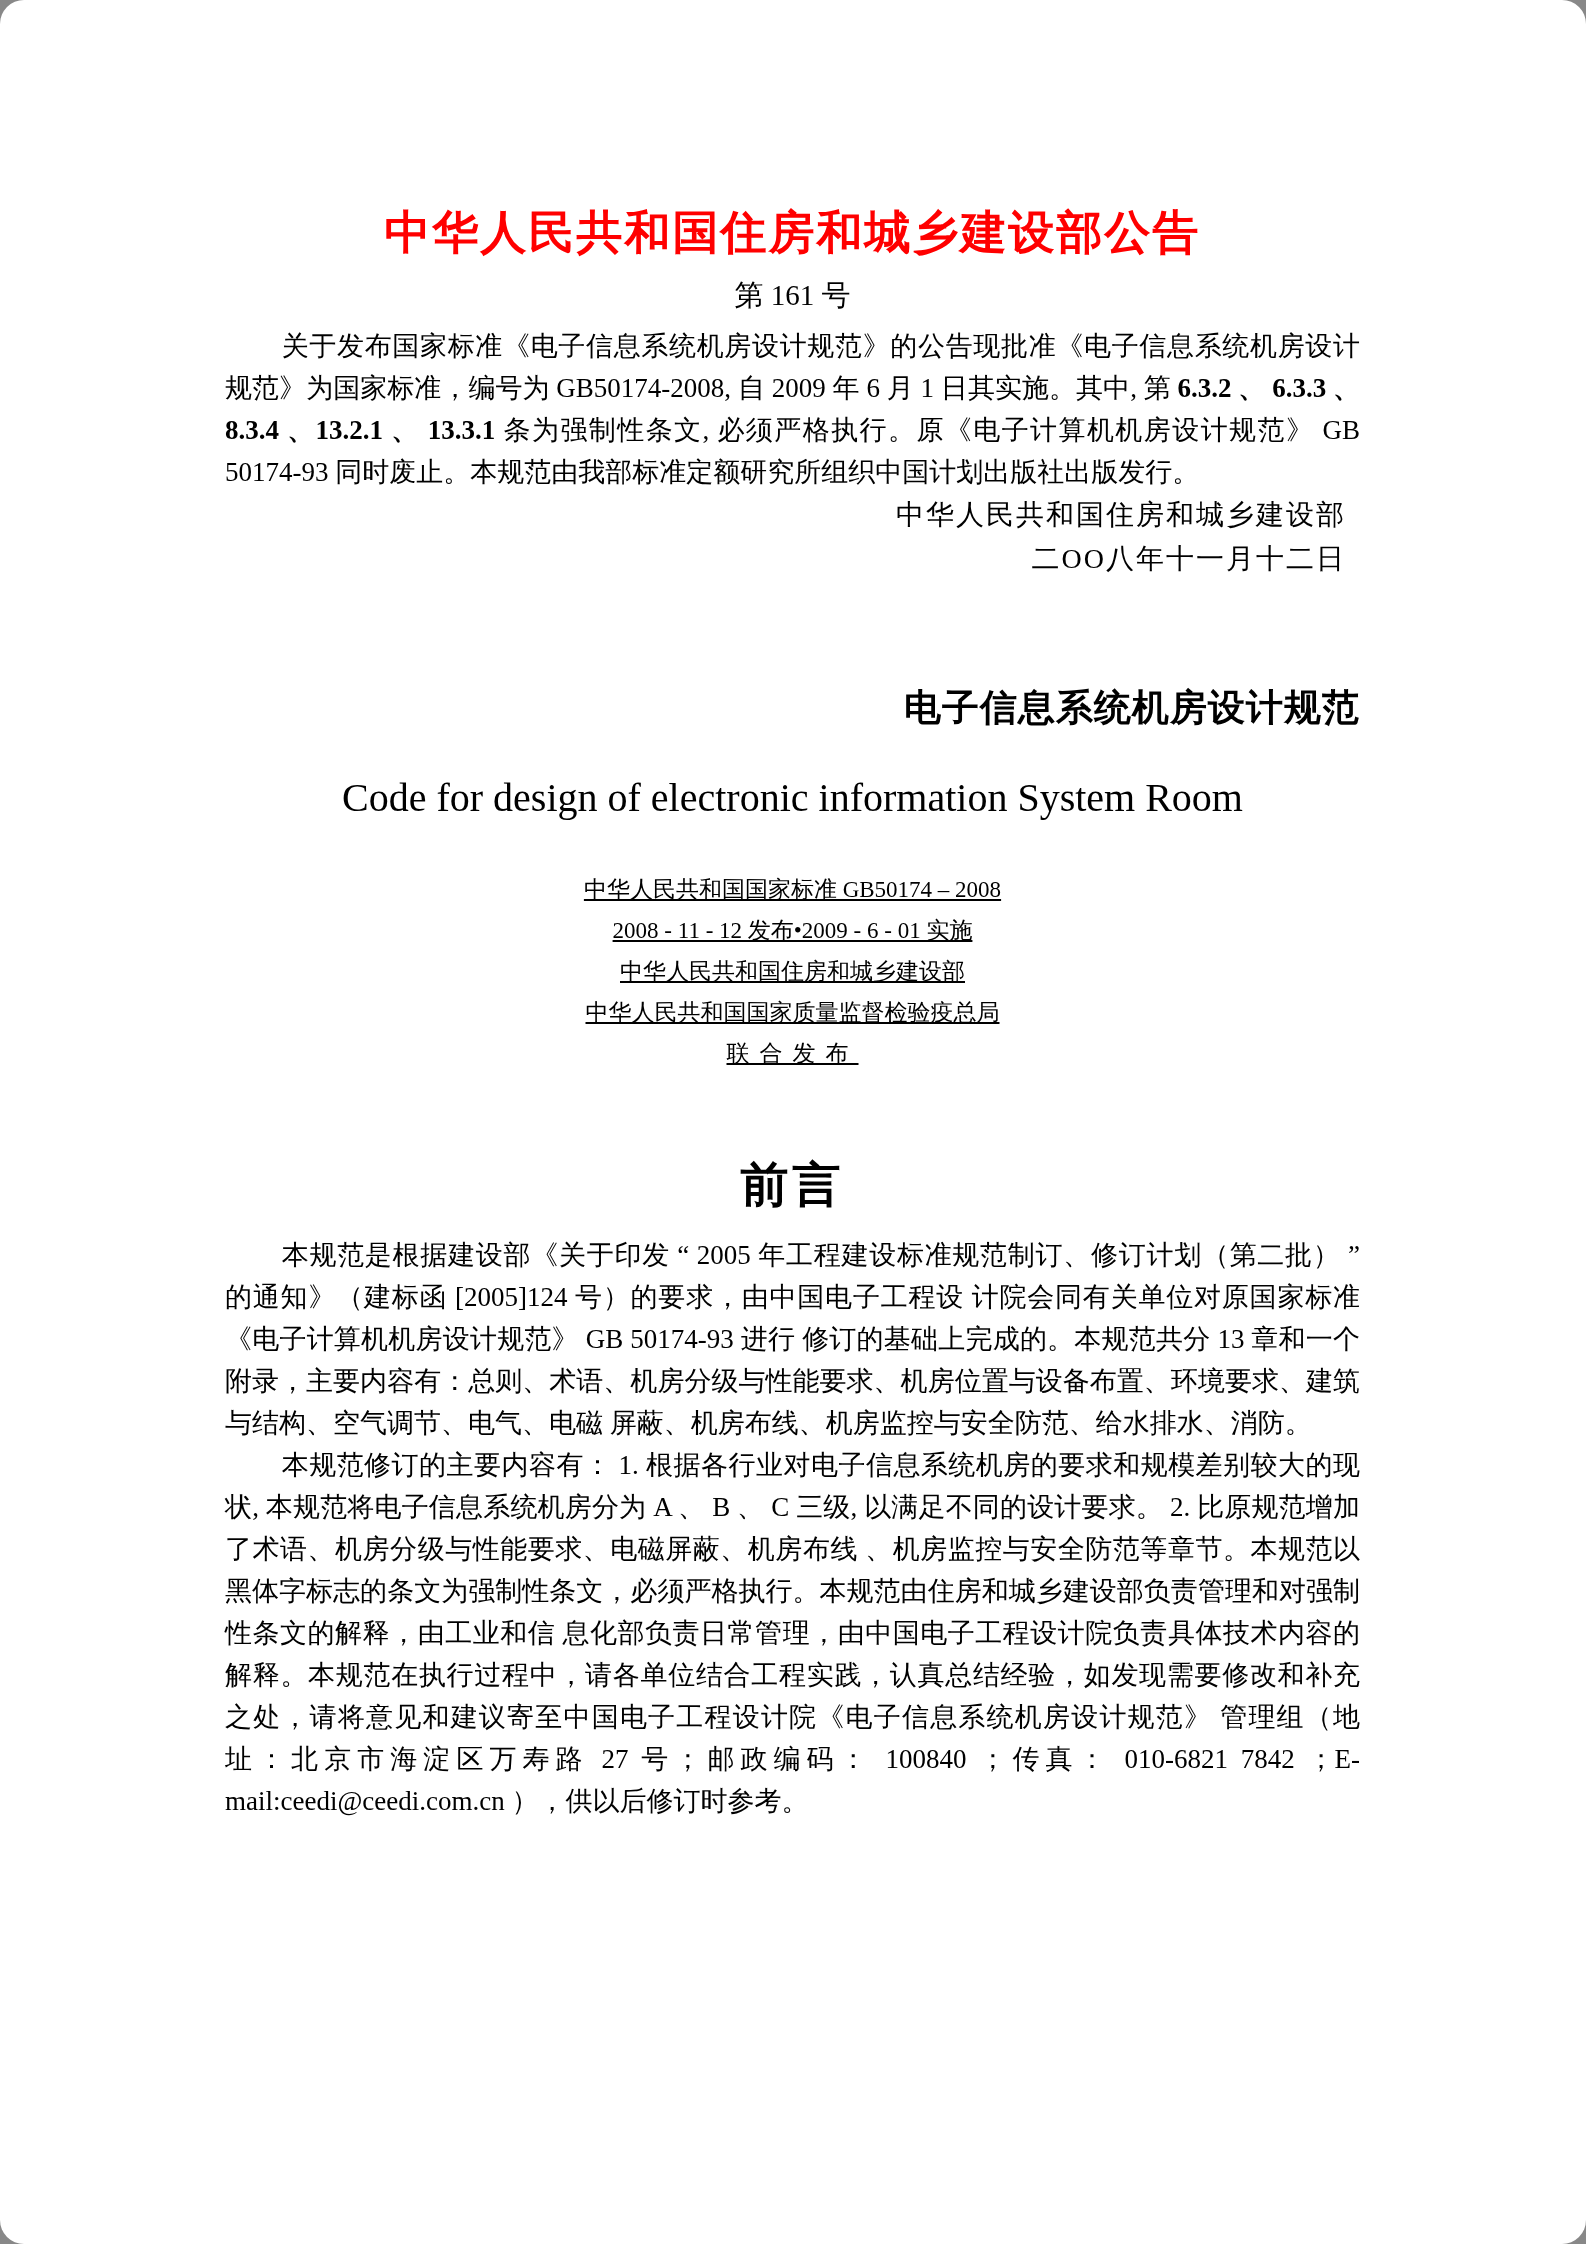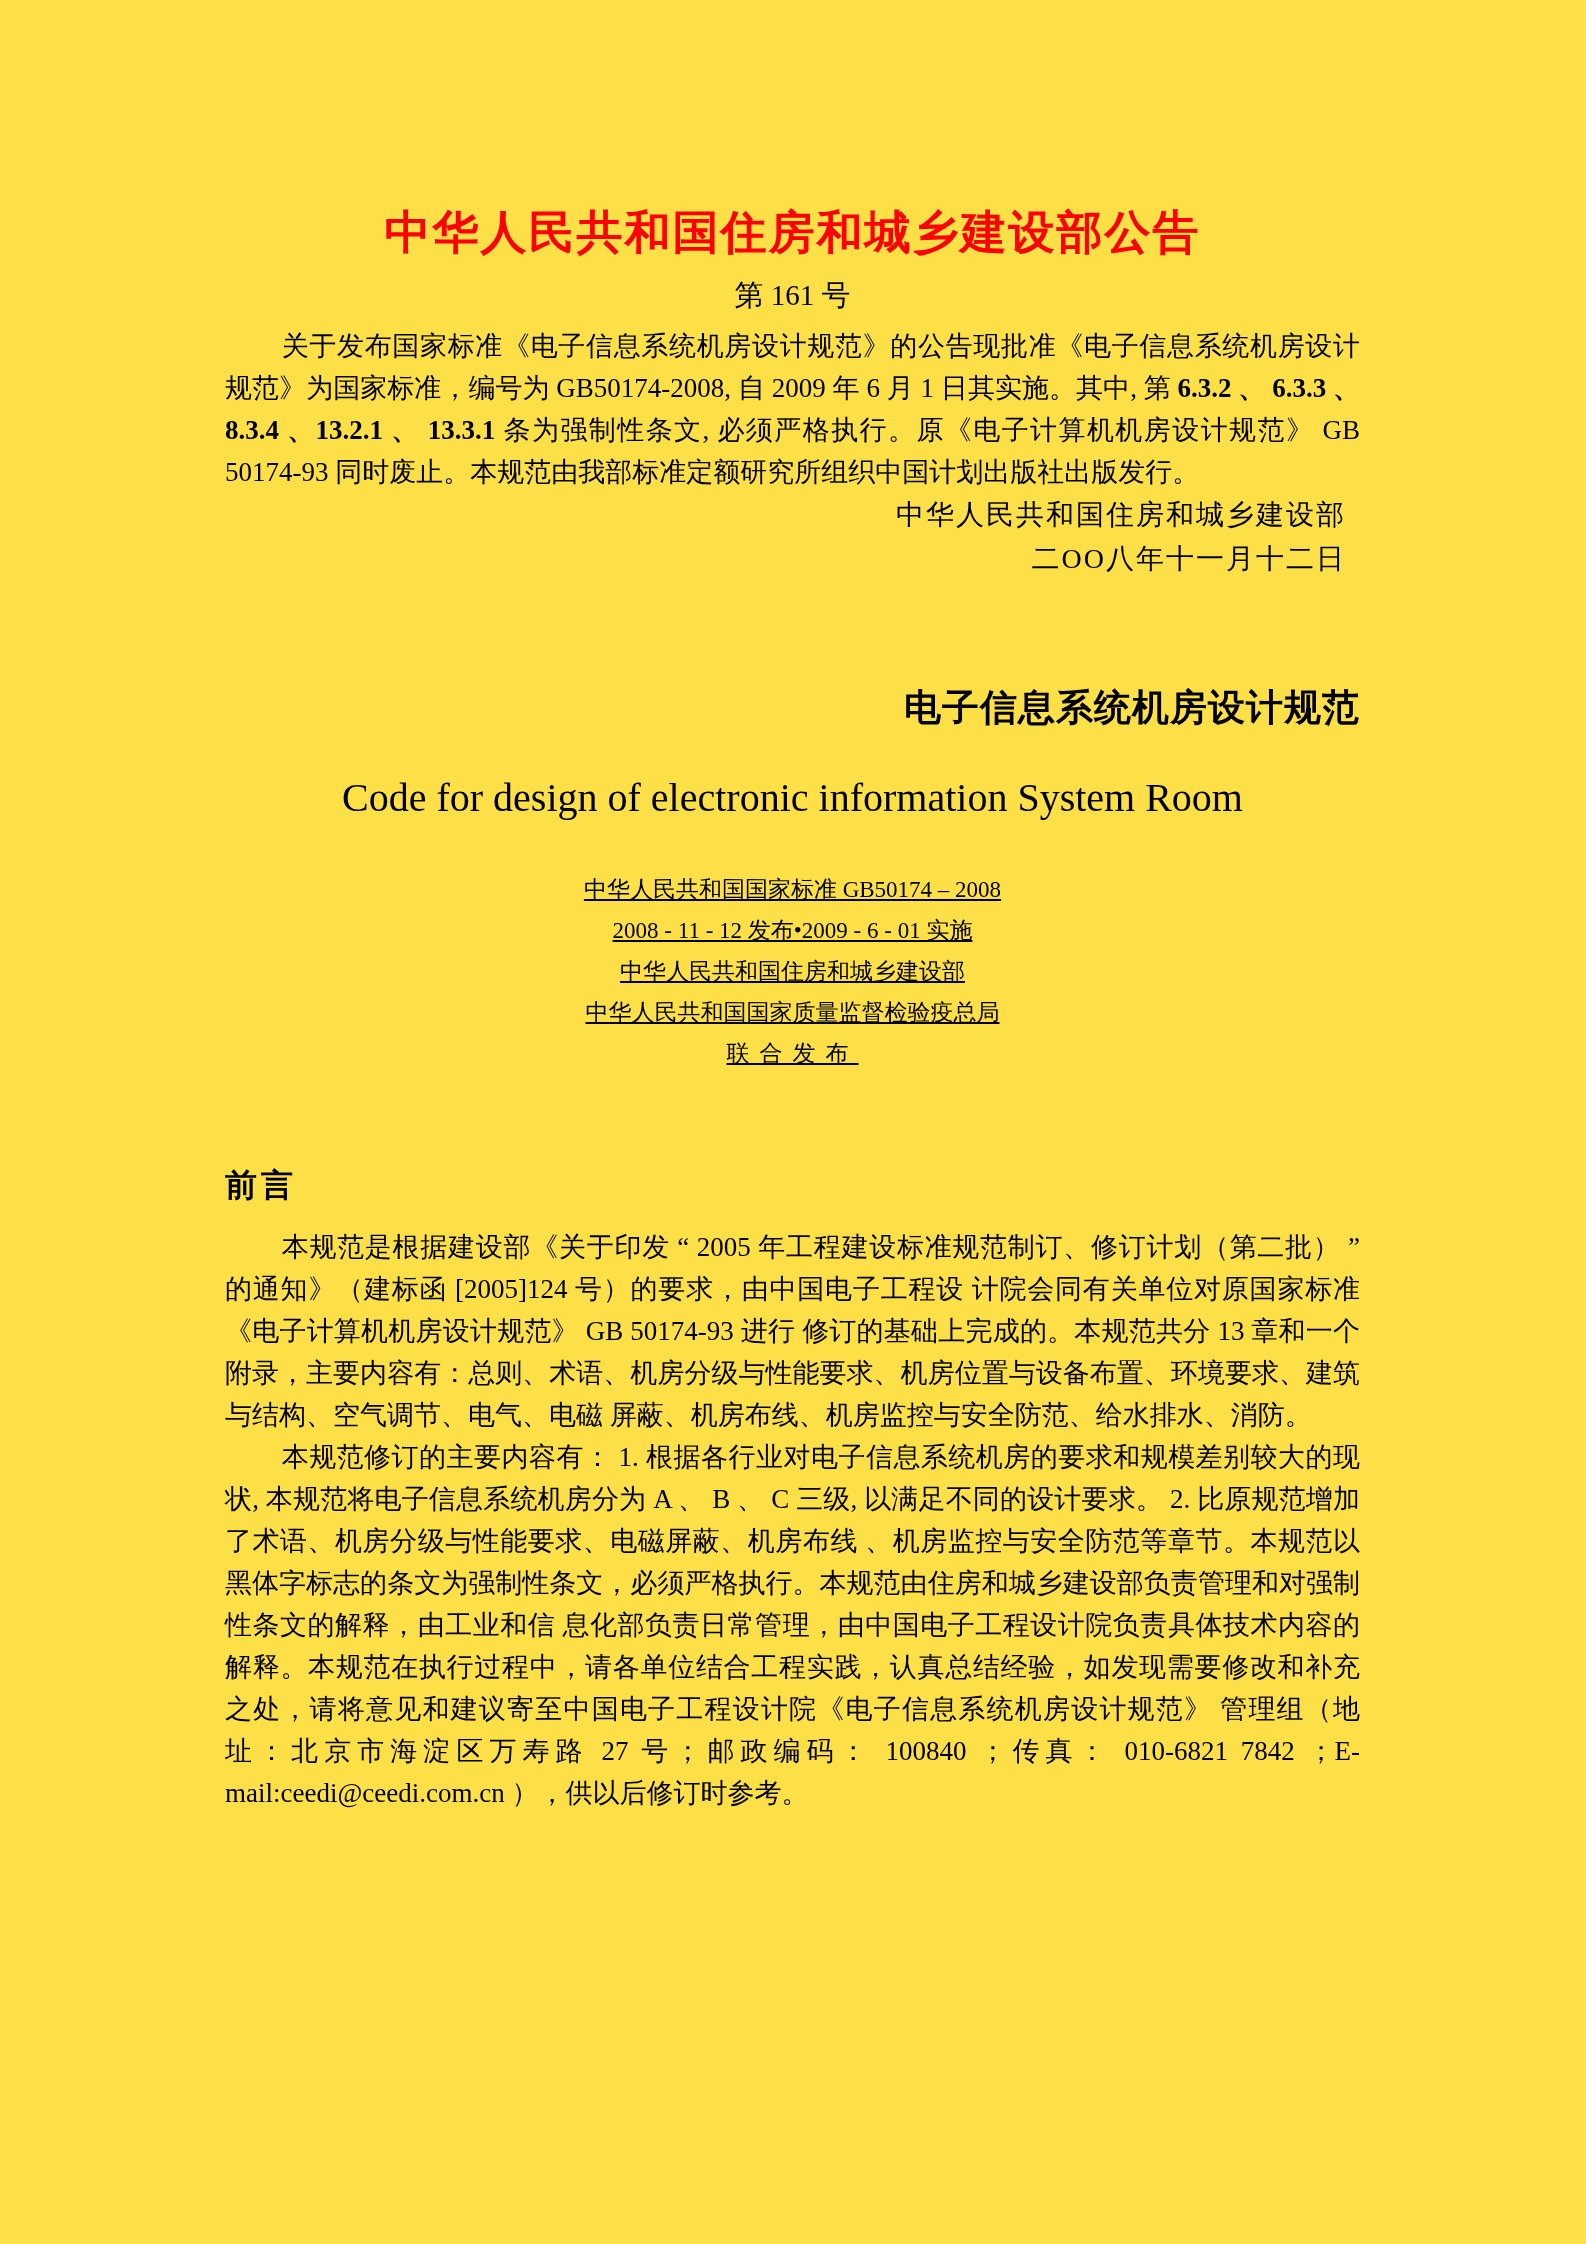--- a/index.html
+++ b/index.html
@@ -63,33 +63,33 @@
   }
   .std-meta {
     font-size: 23px;
     line-height: 41px;
     text-align: center;
     margin-top: 46px;
     text-decoration: underline;
   }
   .std-meta .meta-line:last-child { letter-spacing: 10px; }
   .foreword-title {
-    font-size: 32px;
+    font-size: 48px;
     font-weight: 700;
-    text-align: left;
+    text-align: center;
     line-height: 50px;
     letter-spacing: 4px;
     margin-top: 86px;
-    margin-bottom: 16px;
+    margin-bottom: 24px;
   }
 </style>
 </head>
 <body>
 
-<div class="page" style="background: #fde047; color: rgb(0, 0, 0);">
+<div class="page" style="background: #ffffff; color: rgb(0, 0, 0); border-radius: 24px;">
 
   <h1 class="ann-title" style="color: rgb(255, 0, 0);">中华人民共和国住房和城乡建设部公告</h1>
 
   <div class="ann-number">第 161 号</div>
 
   <p class="body-para ann-body"><span>关于发布国家标准《电子信息系统机房设计规范》的公告现批准《电子信息系统机房设计规范》为国家标准，编号为 GB50174-2008, 自 2009 年 6 月 1 日其实施。其中, 第 </span><b>6.3.2 、 6.3.3 、 8.3.4 、13.2.1 、 13.3.1</b><span> 条为强制性条文, 必须严格执行。原《电子计算机机房设计规范》 GB 50174-93 同时废止。本规范由我部标准定额研究所组织中国计划出版社出版发行。</span></p>
 
   <div class="sig-block">
     <div class="sig-line">中华人民共和国住房和城乡建设部</div>
     <div class="sig-line">二OO八年十一月十二日</div>

